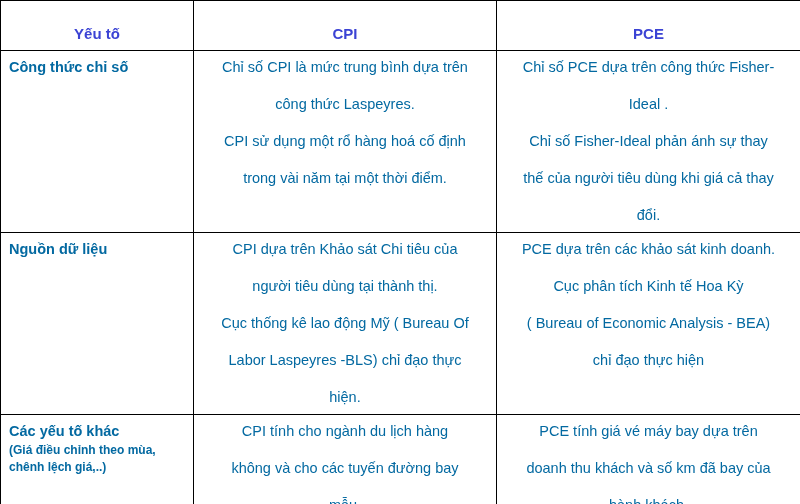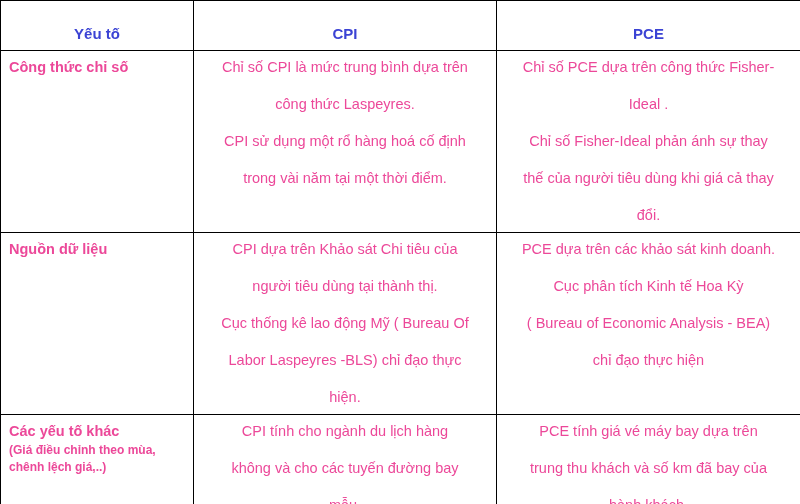--- a/index.html
+++ b/index.html
@@ -23,21 +23,21 @@
     width: 800px;
     height: 504px;
     table-layout: fixed;
   }
   table.compare td, table.compare th {
     border: 1px solid #000000;
     vertical-align: top;
     padding: 6px 8px 6px 8px;
     font-size: 14.5px;
     line-height: 1.45;
-    color: #ec4899;
+    color: #0369a1;
   }
   
   tr.header-row th {
     text-align: center;
     font-weight: bold;
     color: #3b43d4;
     font-size: 15px;
     height: 34px;
     padding-top: 22px;
     padding-bottom: 5px;
@@ -134,19 +134,19 @@
           <span>Các yếu tố khác</span>
           <span class="sub">(Giá điều chỉnh theo mùa, chênh lệch giá,..)</span>
         </td>
         <td class="cell">
           <p>CPI  tính cho ngành du lịch hàng</p>
           <p>không và cho các tuyến đường bay</p>
           <p>mẫu.</p>
         </td>
         <td class="cell">
           <p>PCE tính giá vé máy bay dựa trên</p>
-          <p>trung thu  khách và số km đã bay của</p>
+          <p>doanh thu  khách và số km đã bay của</p>
           <p>hành khách.</p>
         </td>
       </tr>
     </tbody>
   </table>
 </div>
 
 </body></html>

